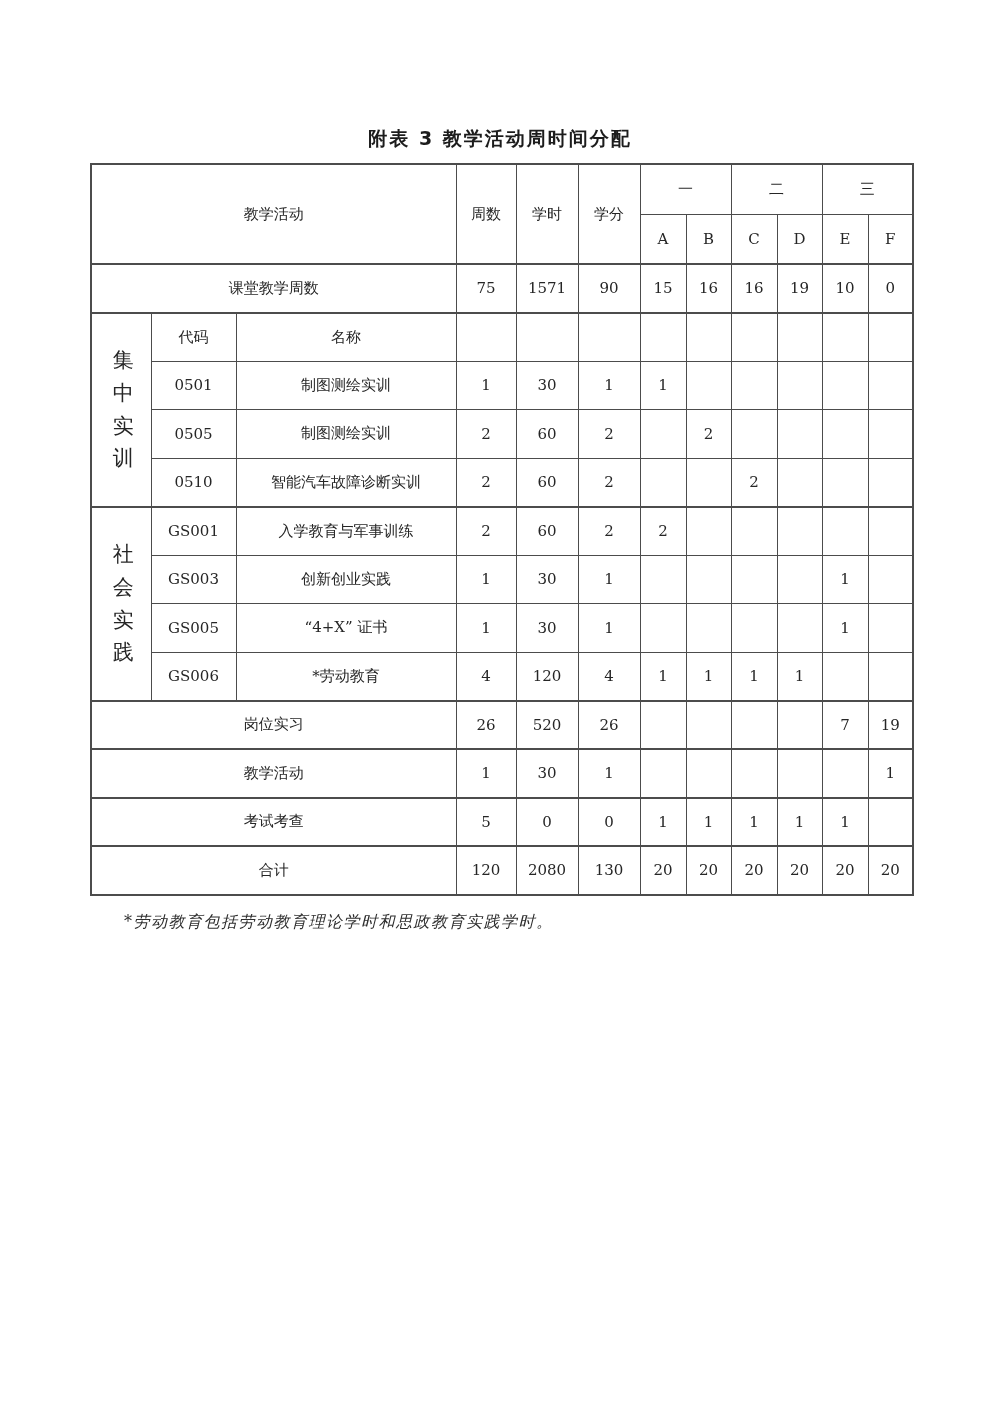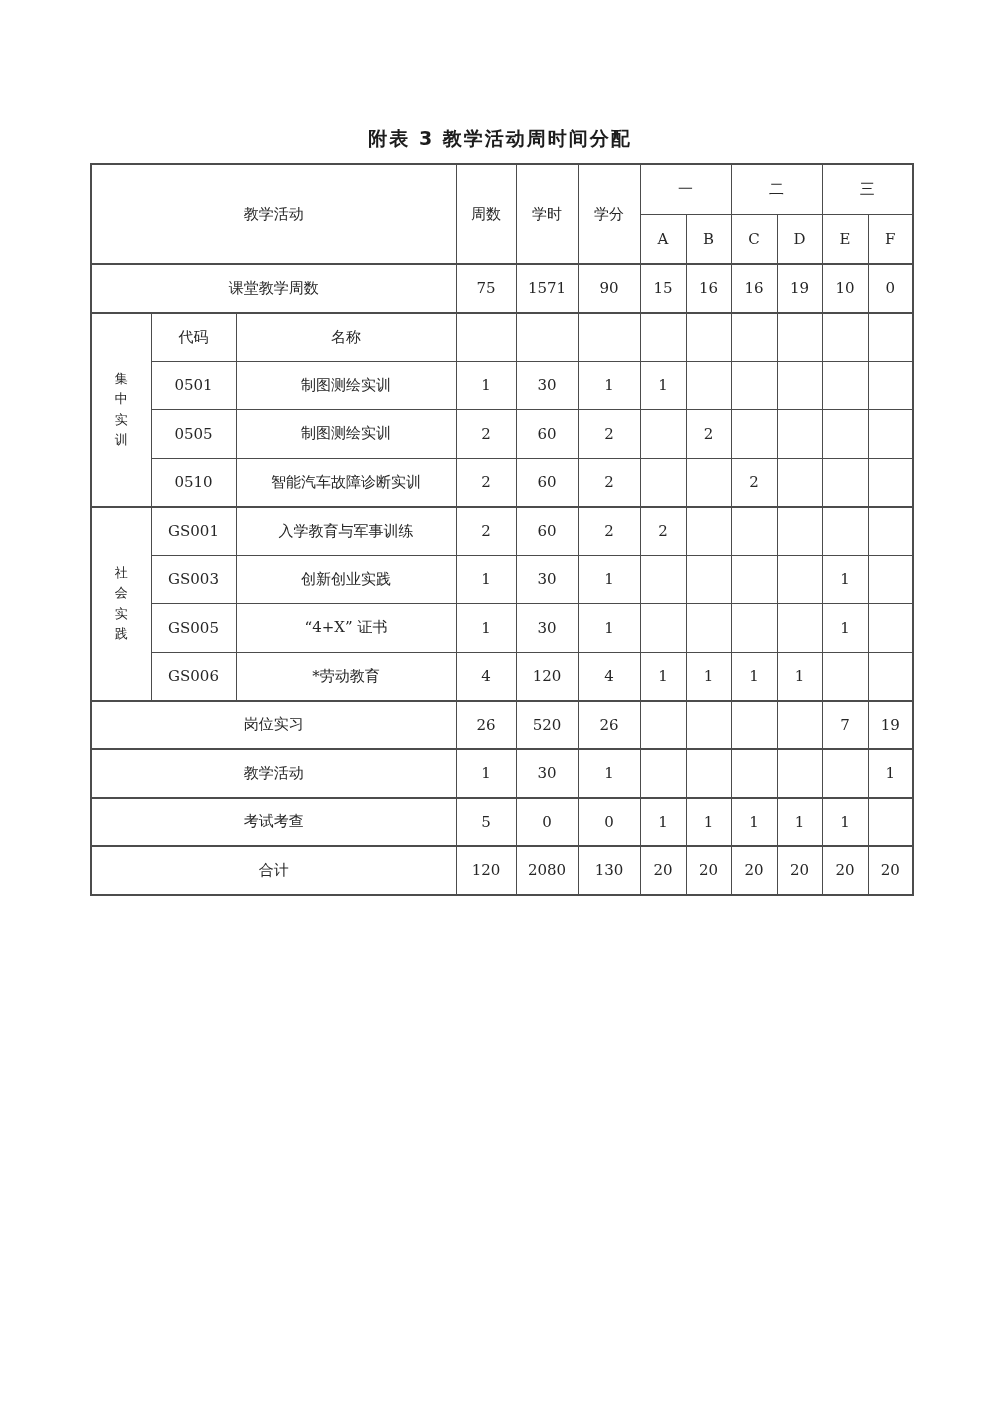--- a/index.html
+++ b/index.html
@@ -49,21 +49,21 @@
   tr.brow  { height: 48.5px; }
   tr.thick-top td { border-top-width: 2px; }
   td.cjk      { letter-spacing: 3px; }
   td.cjk-wide { letter-spacing: 6px; }
   .vert-label {
     display: inline-block;
     width: 17px;
     line-height: 1.55;
     word-break: break-all;
     white-space: normal;
-    font-size: 13px;
+    font-size: 21px;
     letter-spacing: 0;
   }
   .footnote {
     position: absolute;
     left: 124px;
     top: 912px;
     margin: 0;
     font-size: 16px;
     font-style: italic;
     letter-spacing: 1.5px;
@@ -293,16 +293,17 @@
         <td>20</td>
         <td>20</td>
         <td>20</td>
         <td>20</td>
         <td>20</td>
         <td>20</td>
       </tr>
     </tbody>
   </table>
 
+  <p class="footnote">*劳动教育包括劳动教育理论学时和思政教育实践学时。</p>
 
   <div class="pagenum">– 792 –</div>
 
 </div>
 
 </body></html>

